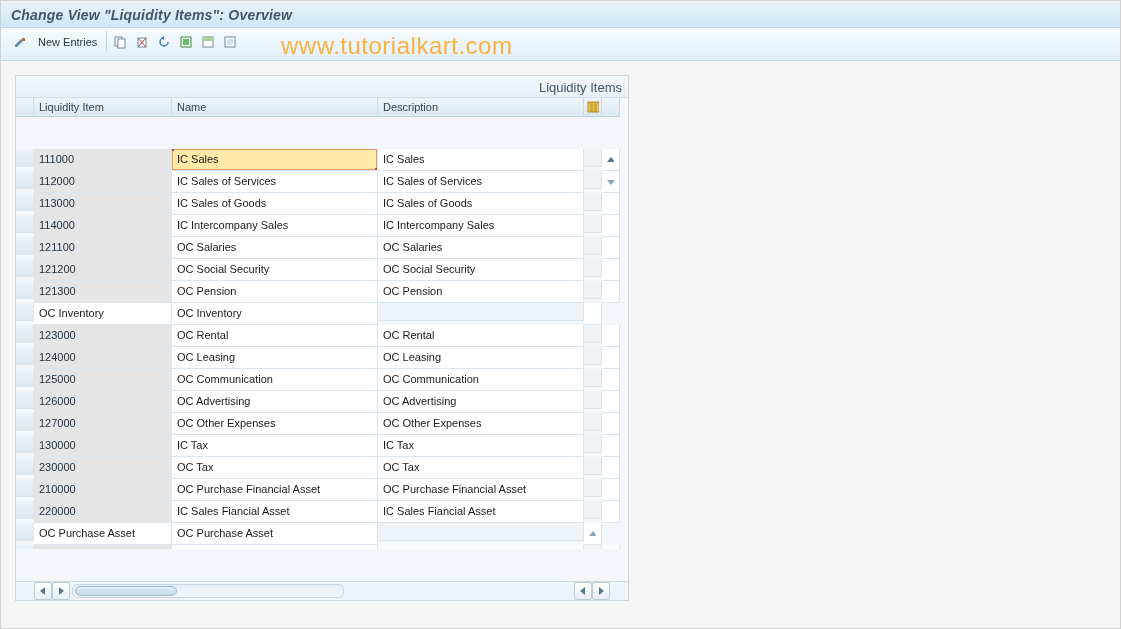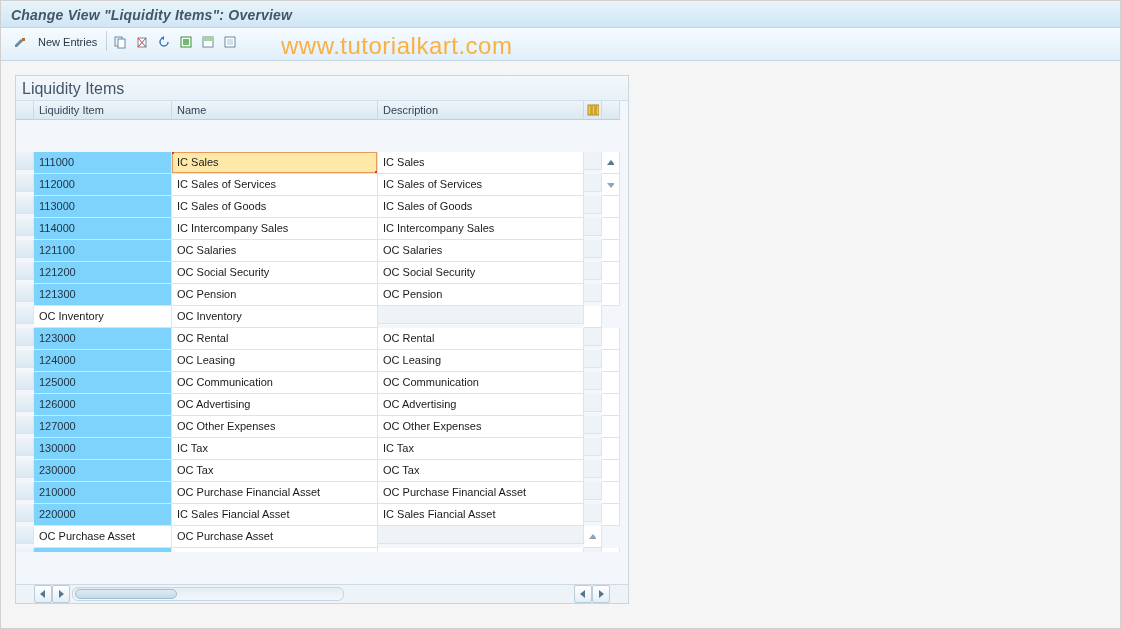--- a/index.html
+++ b/index.html
@@ -81,25 +81,26 @@
   .content {
     padding: 14px;
   }
   .panel {
     width: 612px;
     border: 1px solid #c8d6e0;
     background: #f3f7fb;
     box-shadow: 0 1px 0 #fff inset;
   }
   .panel-title {
-    font-size: 16px;
+    font-size: 13px;
     color: #445566;
     padding: 4px 6px 2px 6px;
     background: linear-gradient(#f2f7fb, #e8f1f8);
     border-bottom: 1px solid #d2e0eb;
+    text-align: right;
   }
   .grid-wrap {
     display: flex;
     flex-direction: column;
     gap: 32px;
   }
   .grid-head, .grid-row {
     display: grid;
     grid-template-columns: 18px 138px 206px 206px 18px 18px;
   }
@@ -134,21 +135,21 @@
     color: #1a1a1a;
     white-space: nowrap;
     overflow: hidden;
   }
   .grid-row .row-handle {
     background: linear-gradient(#eef4f9, #dbe8f2);
     cursor: pointer;
     padding:0;
   }
   .grid-row .liq {
-    background: #7dd3fc;
+    background: #e5e5e5;
     color: #223344;
   }
   .grid-row.selected .name-cell {
     background: #ffe9a8;
     box-shadow: inset 0 0 0 1px #e39a5a;
     position: relative;
   }
   .grid-row.selected .name-cell::before,
   .grid-row.selected .name-cell::after {
     content:"";

